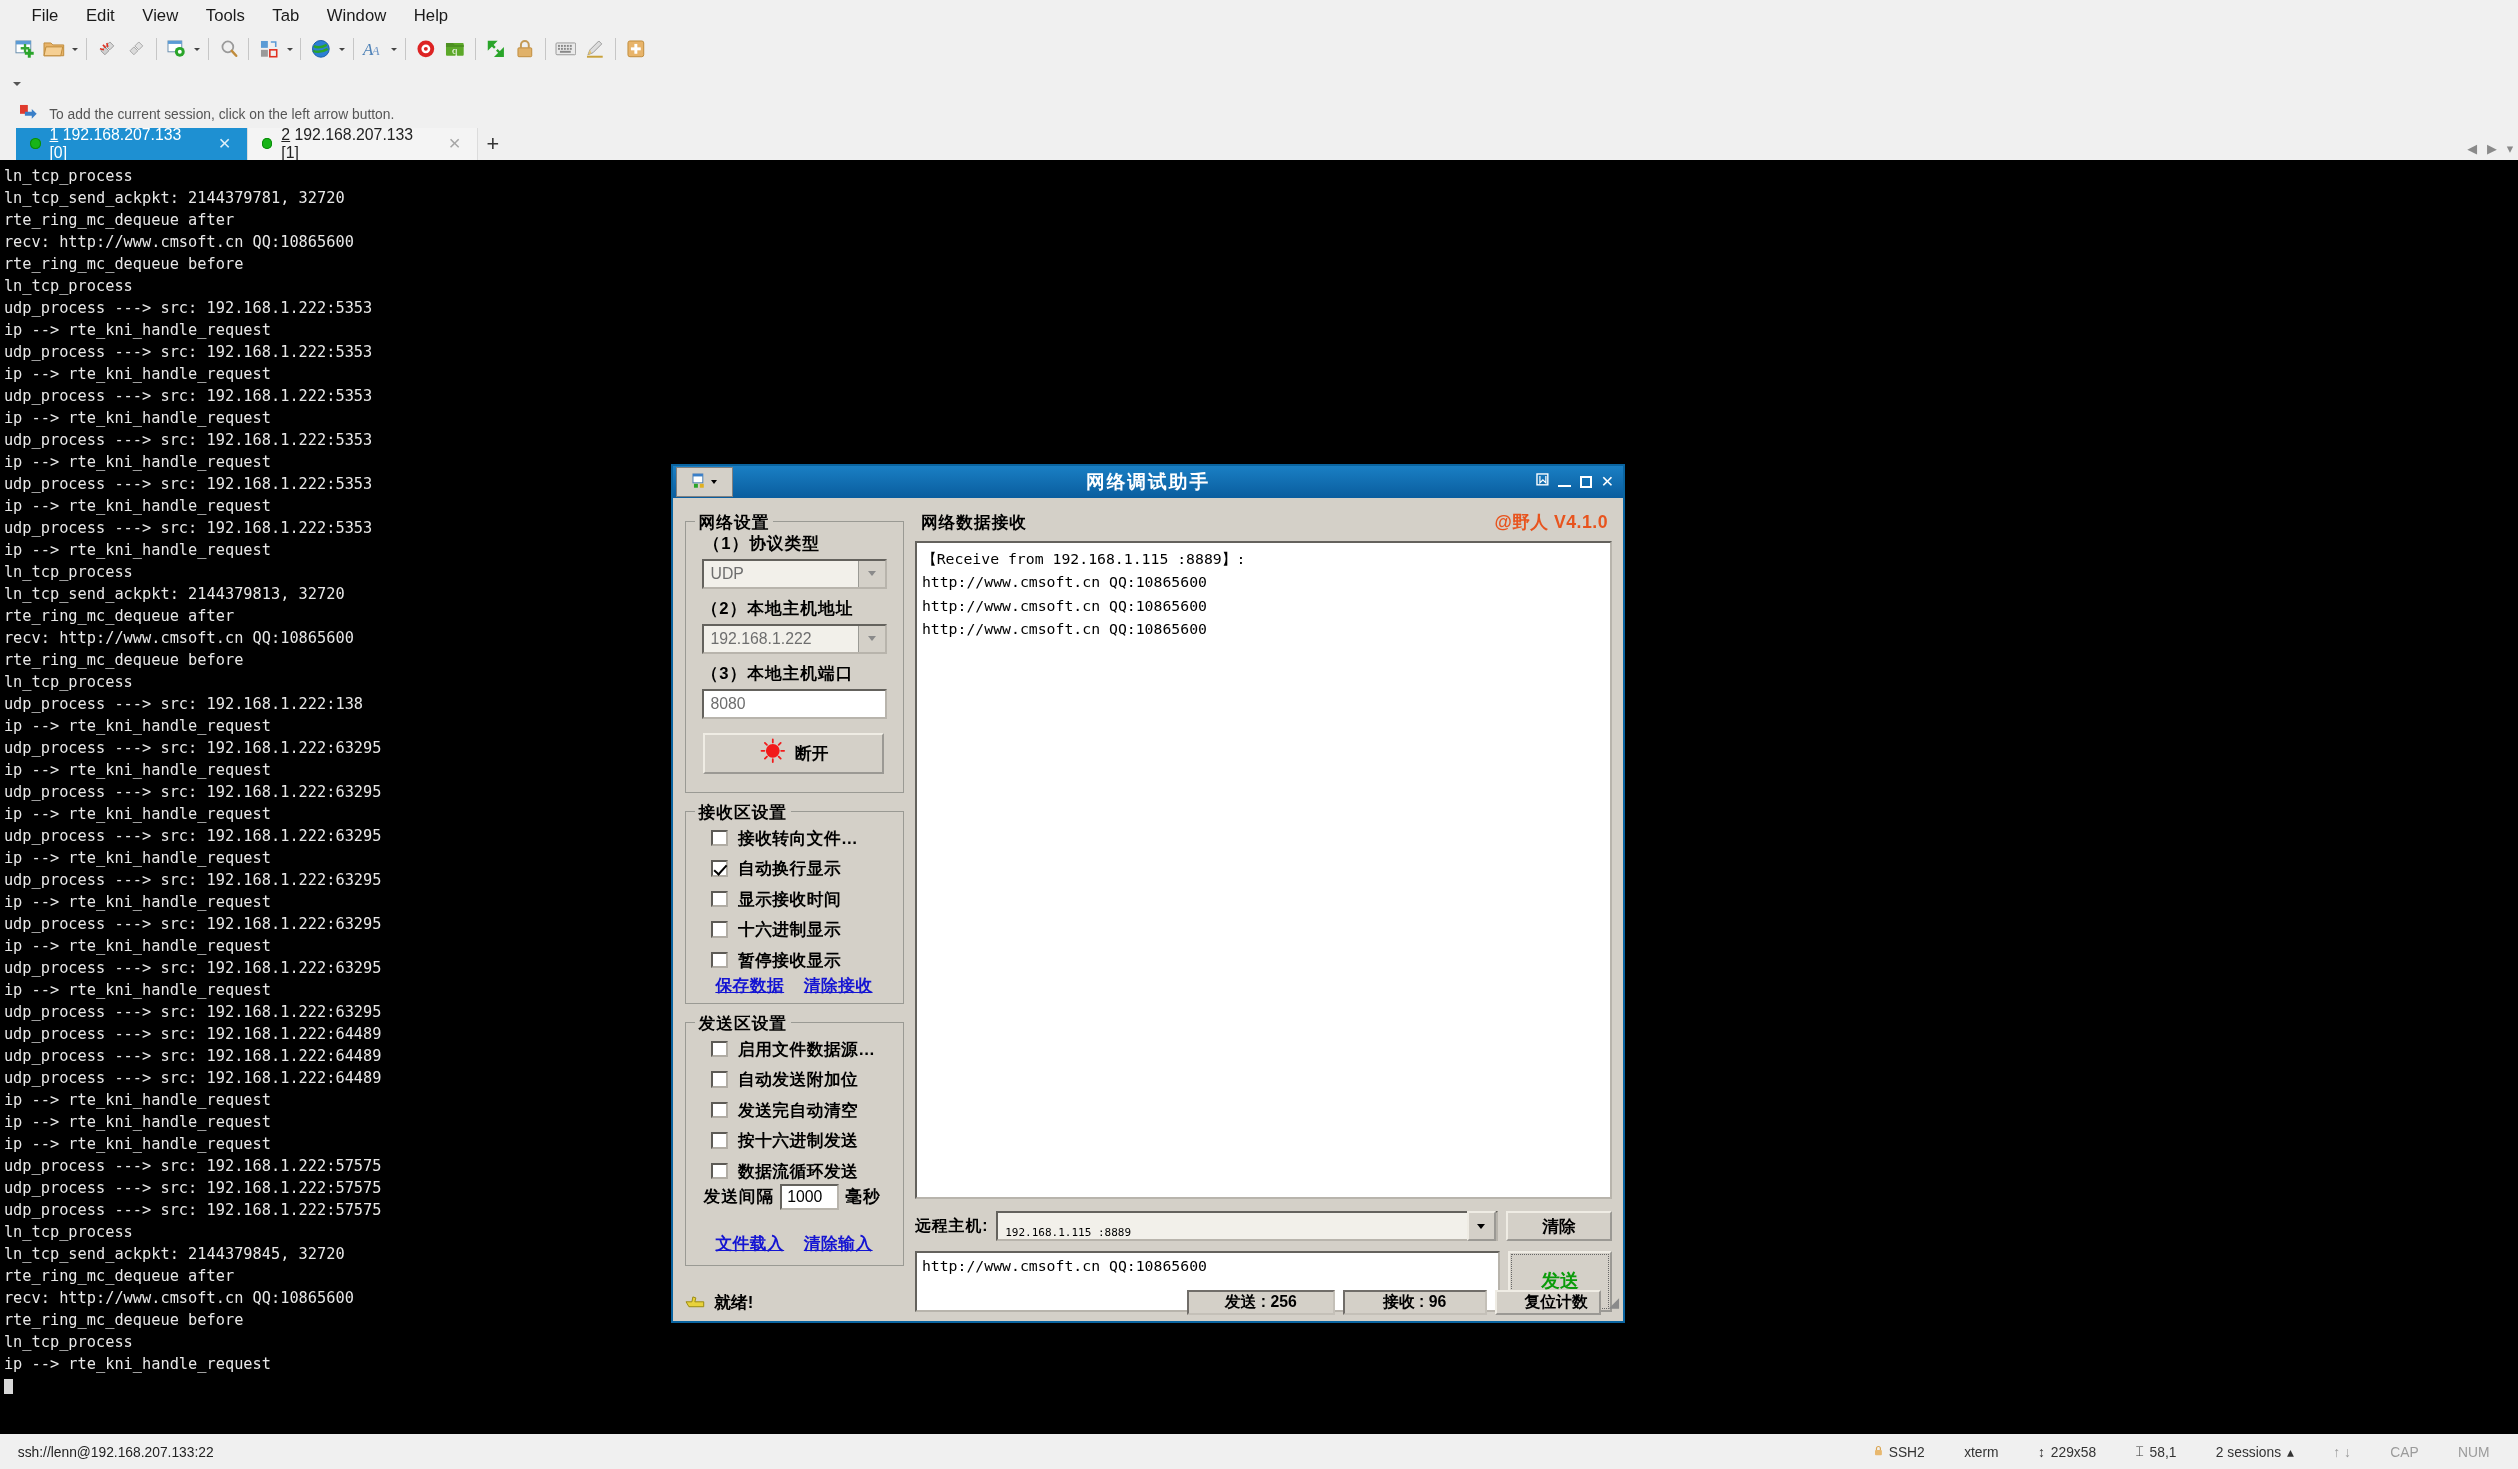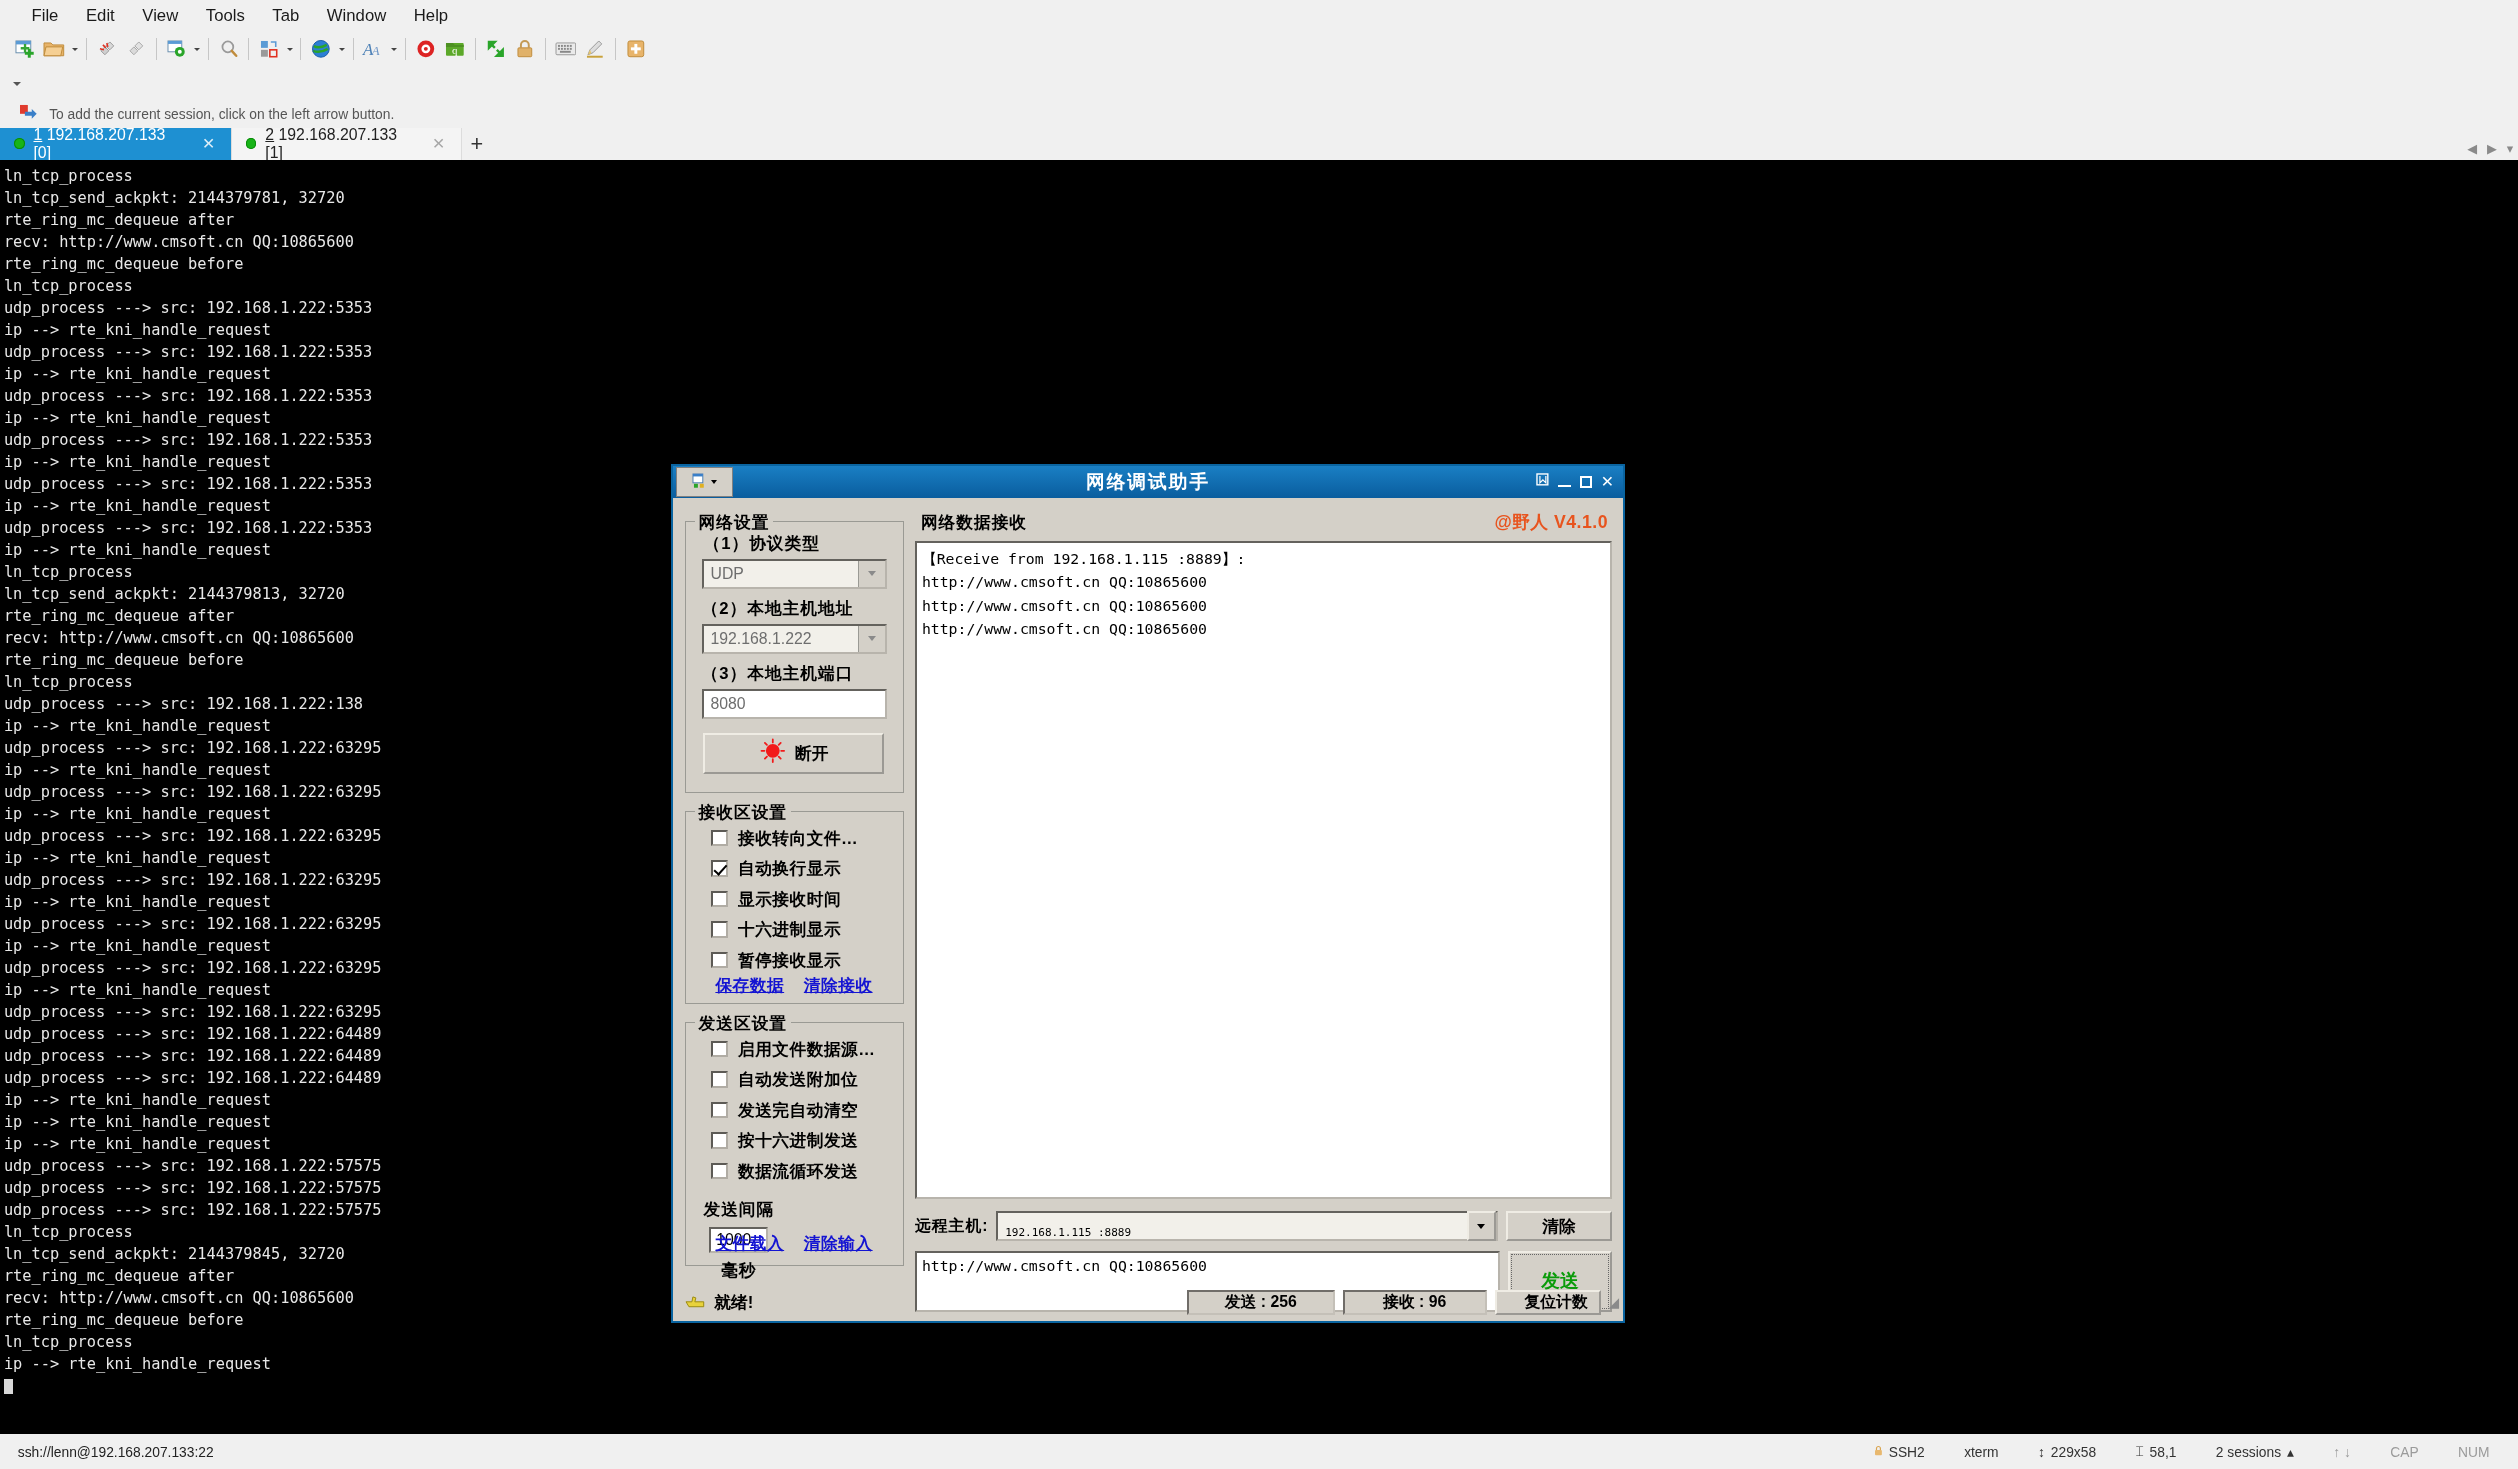--- a/index.html
+++ b/index.html
@@ -23,21 +23,21 @@
   .addr{flex:1;height:26.6px;background:#f6f6f6;border:1px solid #dadada;display:flex;align-items:center;padding-left:9.9px;gap:8.9px;}
   .addr .txt{font-size:15.8px;color:#6b7176;letter-spacing:0.2px;}
   .addrcaret{width:21.7px;height:26.6px;display:flex;align-items:center;justify-content:center;}
   .addrcaret i{width:0;height:0;border-left:4.9px solid transparent;border-right:4.9px solid transparent;border-top:4.9px solid #555;}
 
   
   .hintbar{height:27.6px;background:#f0f0f0;display:flex;align-items:center;padding-left:17.7px;gap:11.8px;flex:0 0 auto;}
   .hintbar .txt{font-size:13.8px;color:#555;}
 
   
-  .tabbar{height:31.5px;background:#f0f0f0;display:flex;align-items:flex-end;position:relative;flex:0 0 auto;}
+  .tabbar{height:31.5px;background:#f0f0f0;display:flex;align-items:flex-end;position:relative;flex:0 0 auto;padding-left:16px;}
   .tab{height:31.5px;display:flex;align-items:center;padding:0 9.9px 0 13.8px;gap:8.9px;font-size:15.8px;box-sizing:border-box;}
   .tab.active{background:#1e90d2;color:#fff;}
   .tab.inactive{background:#f4f4f4;color:#222;border-left:1px solid #dcdcdc;border-right:1px solid #dcdcdc;}
   .dot{width:10.8px;height:10.8px;border-radius:50%;background:#18b418;box-shadow:inset 0 0 0 1px #0a8a0a;}
   .tab .lbl u{text-decoration:underline;}
   .tab .x{font-size:15.8px;opacity:.85;padding:0 5.9px;}
   .tab.inactive .x{color:#9a9a9a;}
   .tabplus{width:29.6px;height:31.5px;display:flex;align-items:center;justify-content:center;font-size:21.7px;color:#333;}
   .tabnav{position:absolute;right:5.9px;bottom:3.9px;display:flex;gap:9.9px;align-items:center;color:#8a8a8a;font-size:12.8px;}
 
@@ -434,21 +434,21 @@
             </div>
           <div class="cbrow">
               <span class="cbox"></span>
               <span class="cblbl">按十六进制发送</span>
             </div>
           <div class="cbrow">
               <span class="cbox"></span>
               <span class="cblbl">数据流循环发送</span>
             </div>
         </div>
-        <div style="position:absolute;left:17.7px;top:175px;display:flex;align-items:center;gap:6px;flex-direction:column;">
+        <div style="position:absolute;left:17.7px;top:161px;display:flex;align-items:center;gap:6px;">
           <span class="fld-label">发送间隔</span>
           <span class="txtin" style="width:59px;height:26.6px;">
               <span class="v" style="padding-left:4.9px;color:#000;">1000</span>
             </span>
           <span class="fld-label">毫秒</span>
         </div>
         <div style="position:absolute;left:29.6px;top:209px;display:flex;gap:19.7px;">
           <span class="lnk">文件载入</span>
           <span class="lnk">清除输入</span>
         </div>

